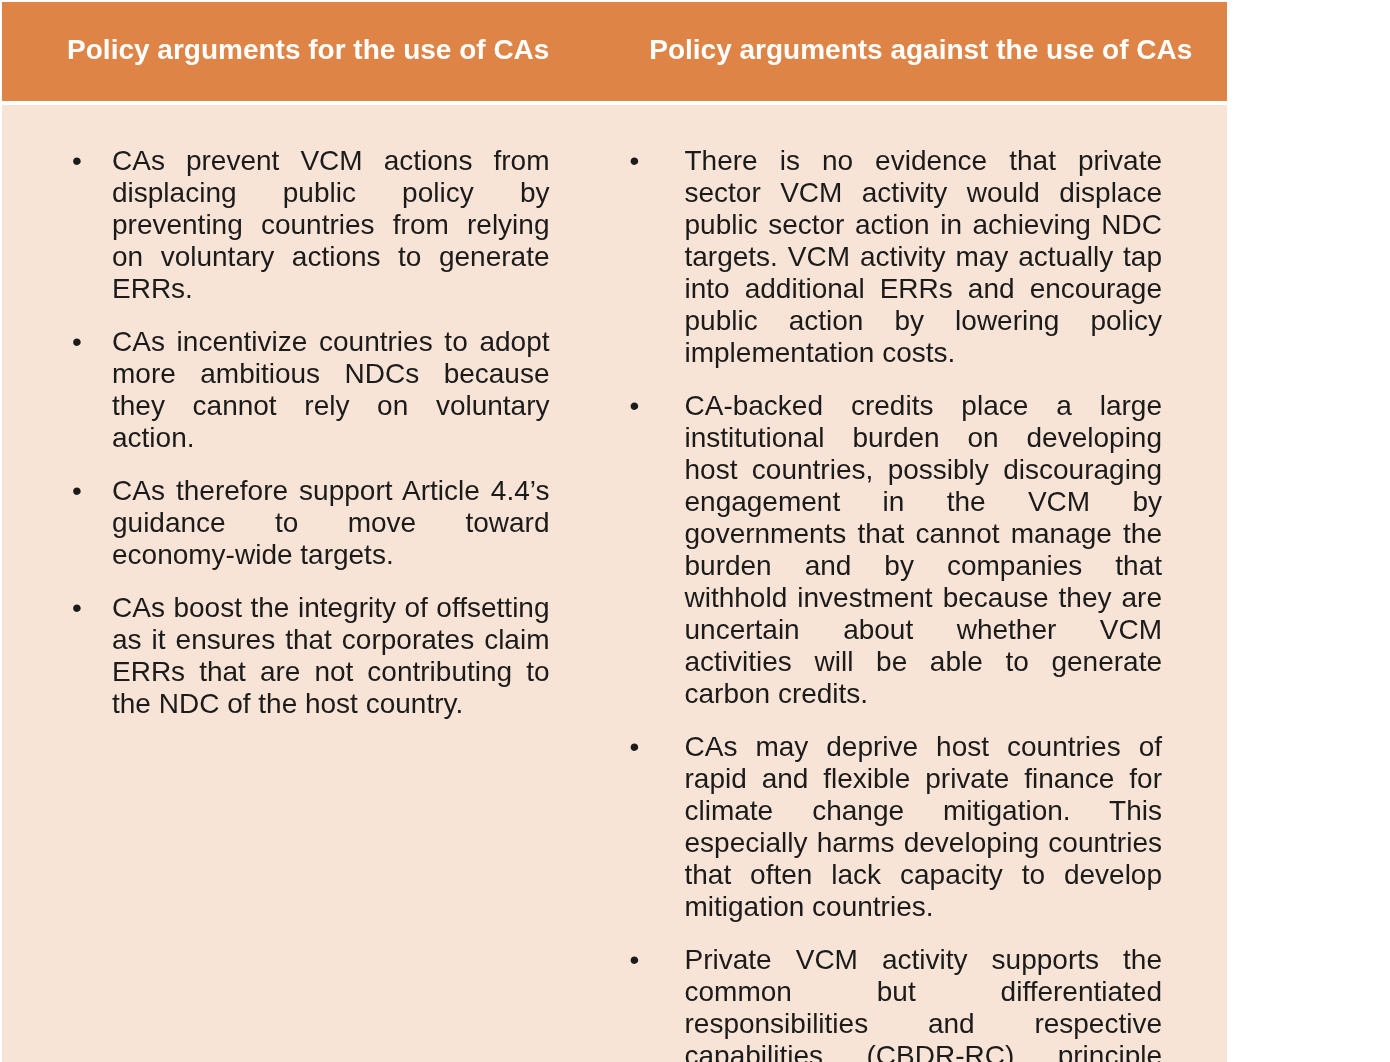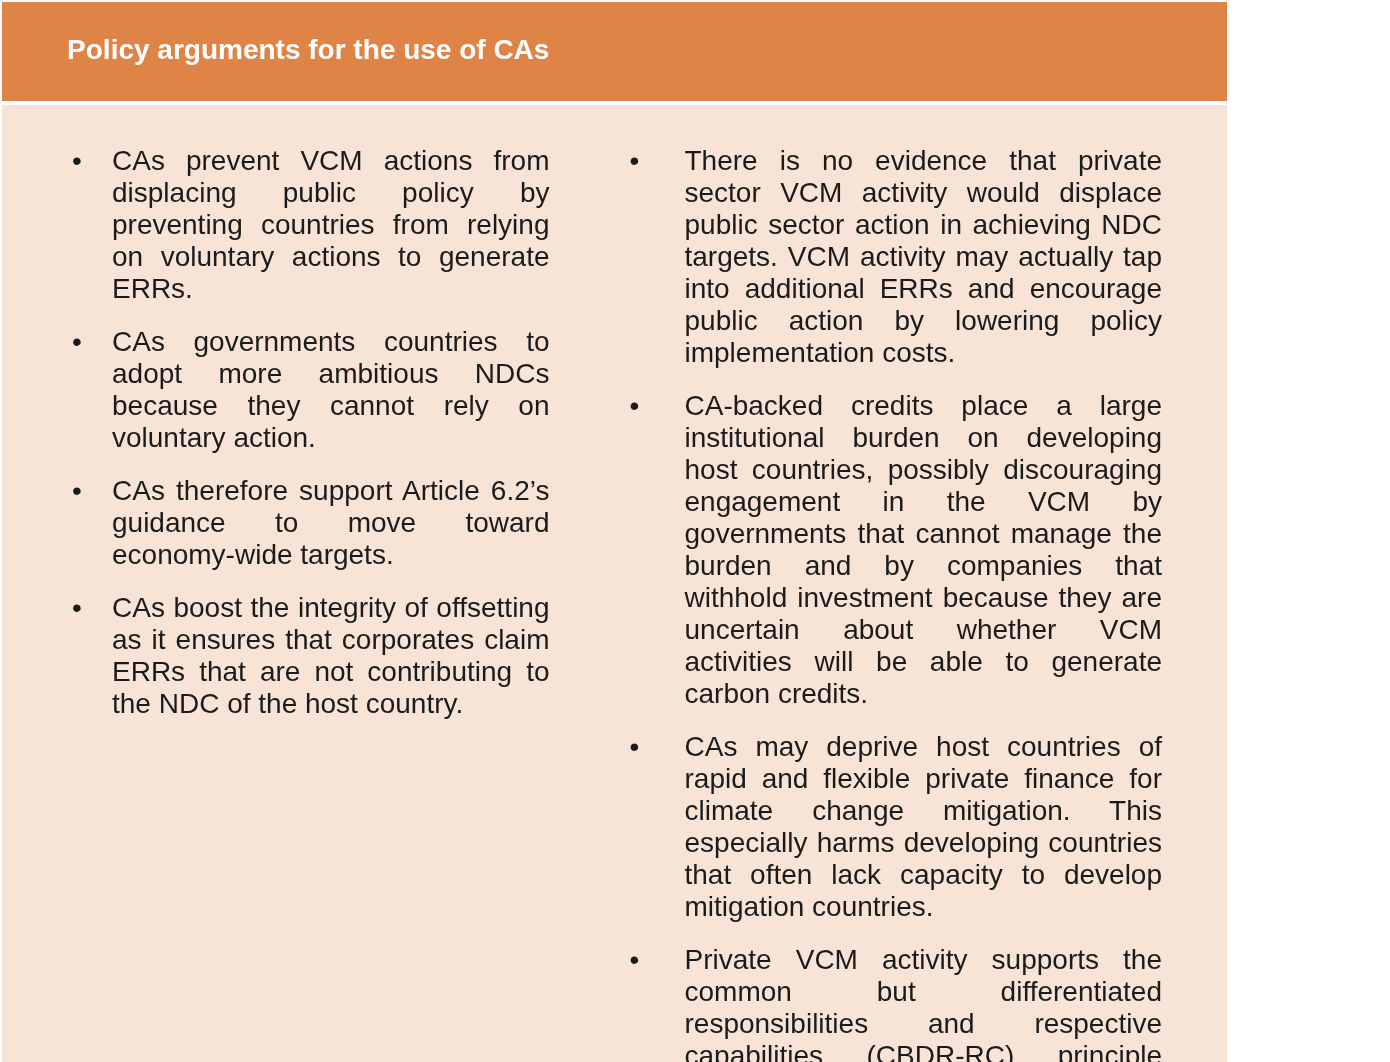--- a/index.html
+++ b/index.html
@@ -88,39 +88,40 @@
   }
 </style>
 </head>
 <body>
 
 <div class="page">
   <div class="table">
 
     <div class="header-row">
       <div class="header-cell">Policy arguments for the use of CAs</div>
+      <div class="header-cell">Policy arguments against the use of CAs</div>
     </div>
 
     <div class="row-gap"></div>
 
     <div class="body-row">
 
       <div class="body-cell cell-for">
         <ul class="args">
           <li>
             <span class="bullet">•</span>
             <span class="li-text">CAs prevent VCM actions from displacing public policy by preventing countries from relying on voluntary actions to generate ERRs.</span>
           </li>
           <li>
             <span class="bullet">•</span>
-            <span class="li-text">CAs governments countries to adopt more ambitious NDCs because they cannot rely on voluntary action.</span>
+            <span class="li-text">CAs incentivize countries to adopt more ambitious NDCs because they cannot rely on voluntary action.</span>
           </li>
           <li>
             <span class="bullet">•</span>
-            <span class="li-text">CAs therefore support Article 6.2’s guidance to move toward economy-wide targets.</span>
+            <span class="li-text">CAs therefore support Article 4.4’s guidance to move toward economy-wide targets.</span>
           </li>
           <li>
             <span class="bullet">•</span>
             <span class="li-text">CAs boost the integrity of offsetting as it ensures that corporates claim ERRs that are not contributing to the NDC of the host country.</span>
           </li>
         </ul>
       </div>
 
       <div class="body-cell cell-against">
         <ul class="args">

